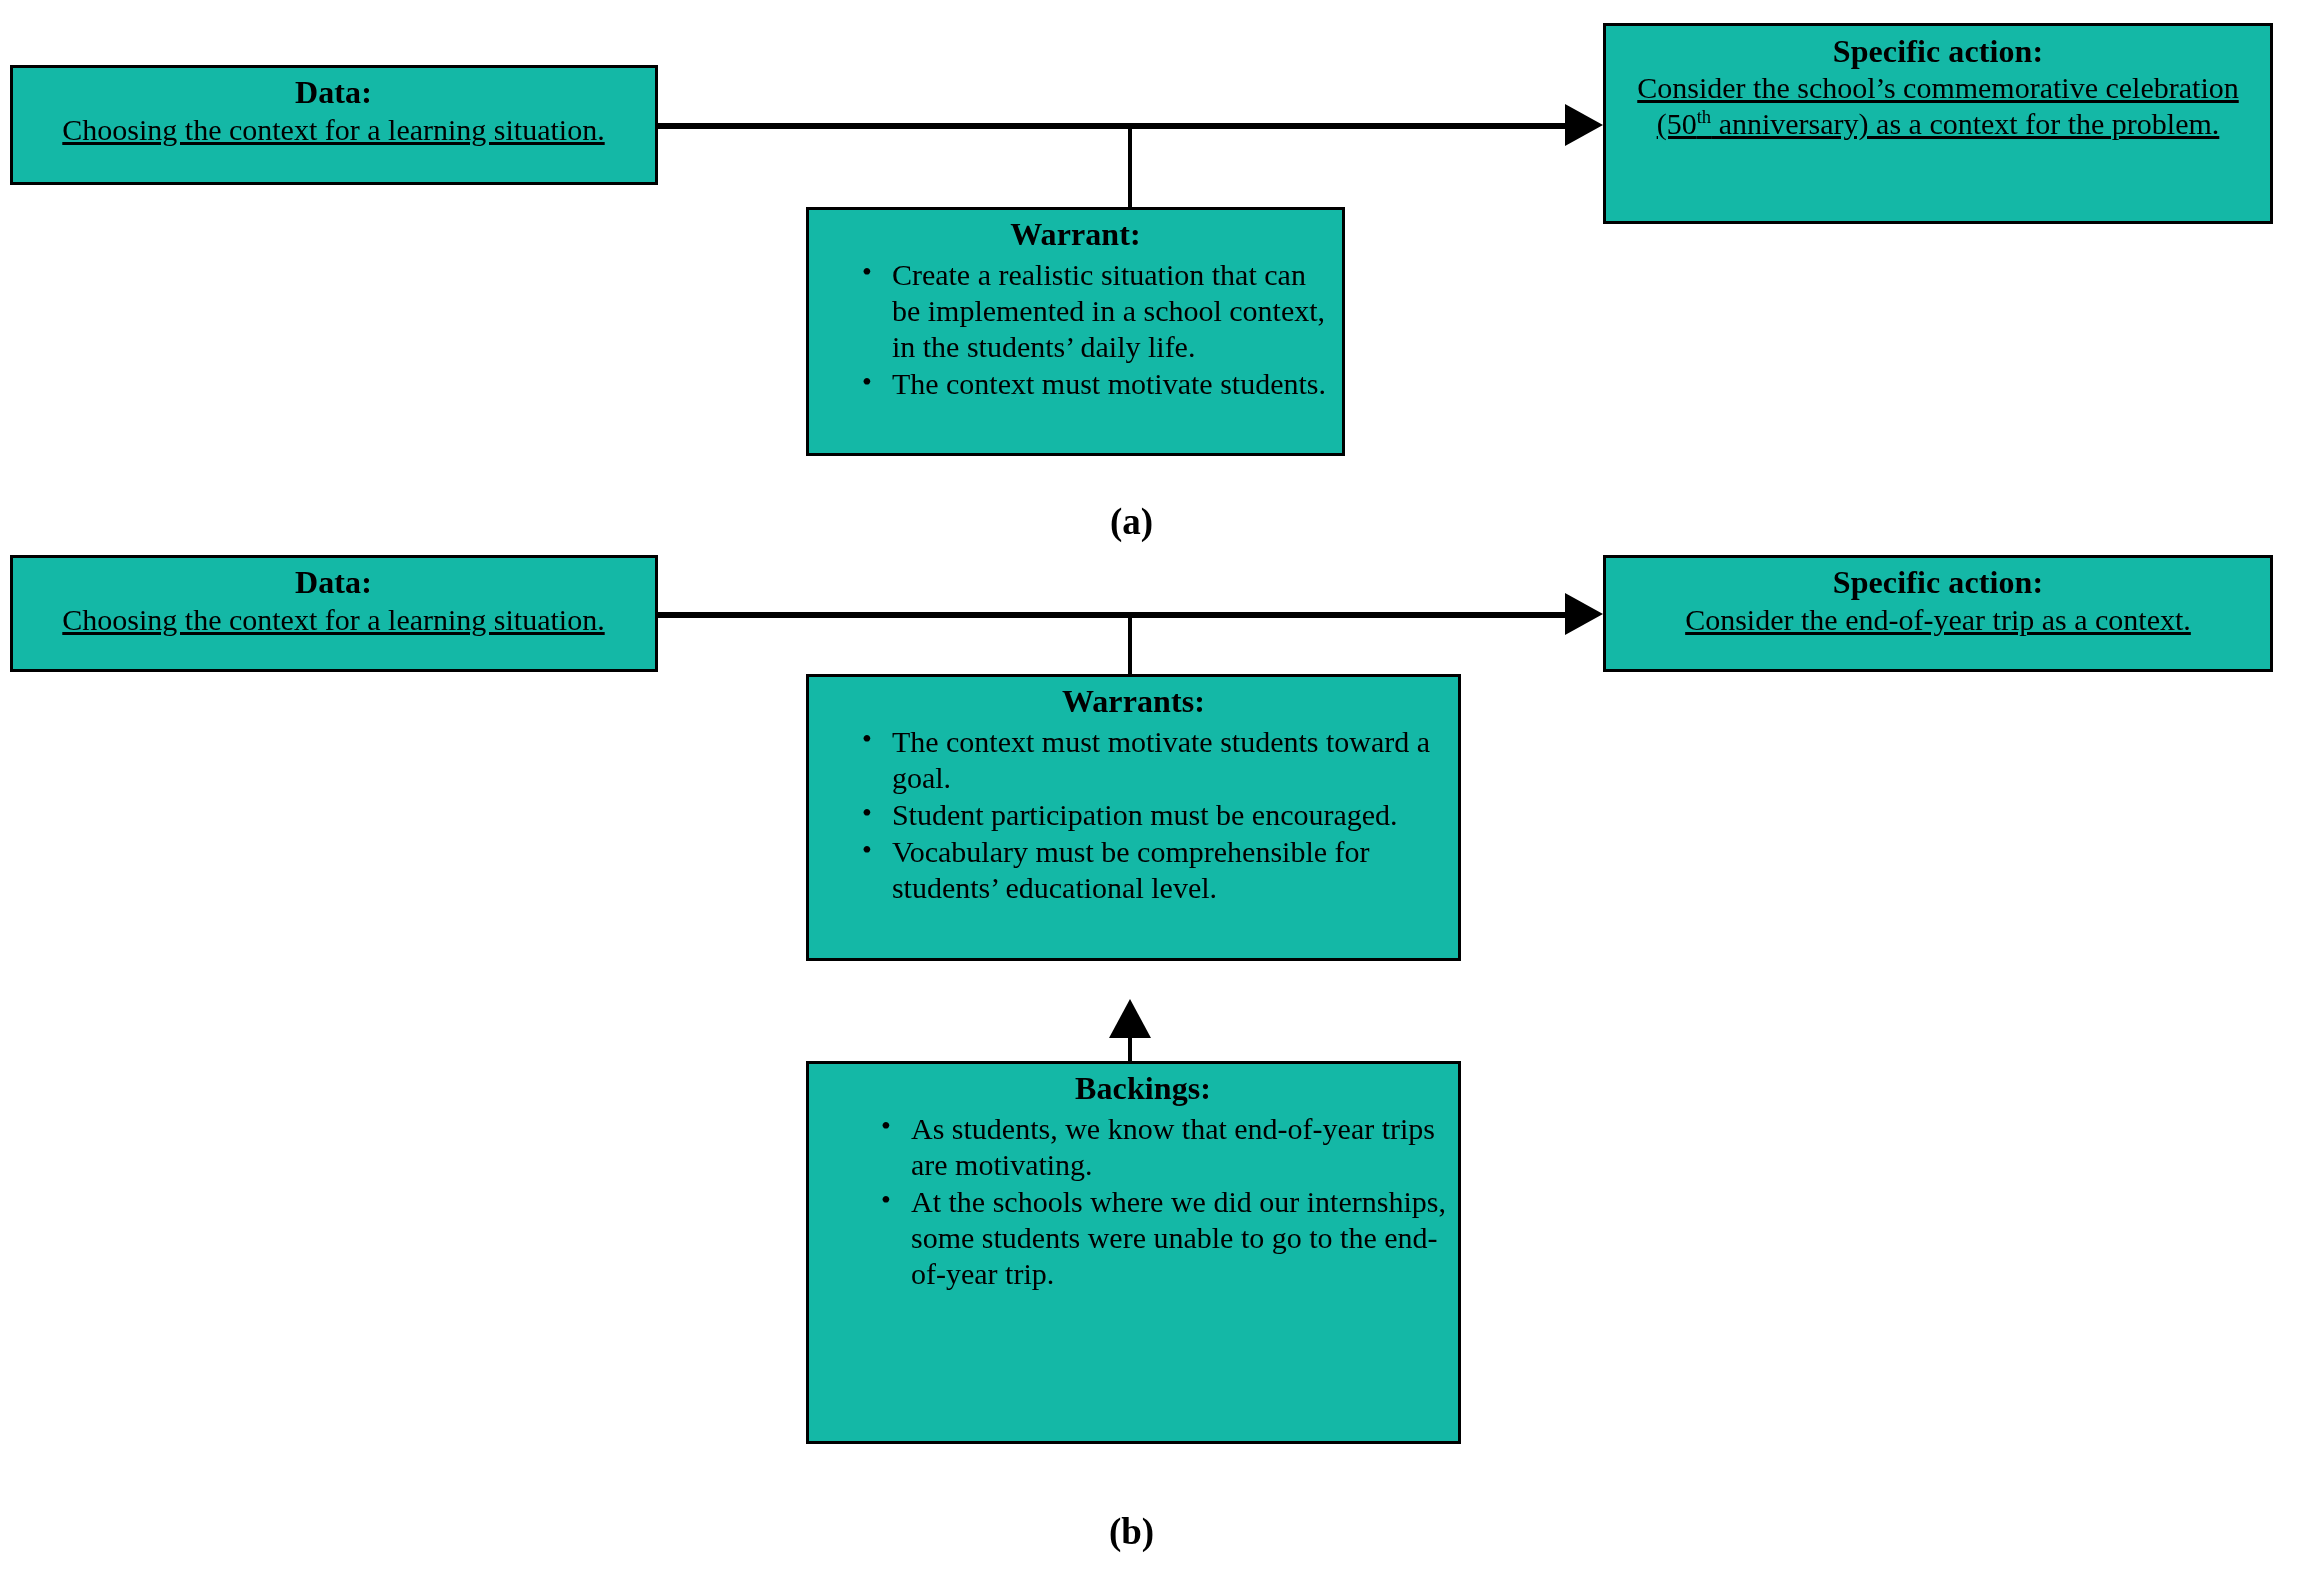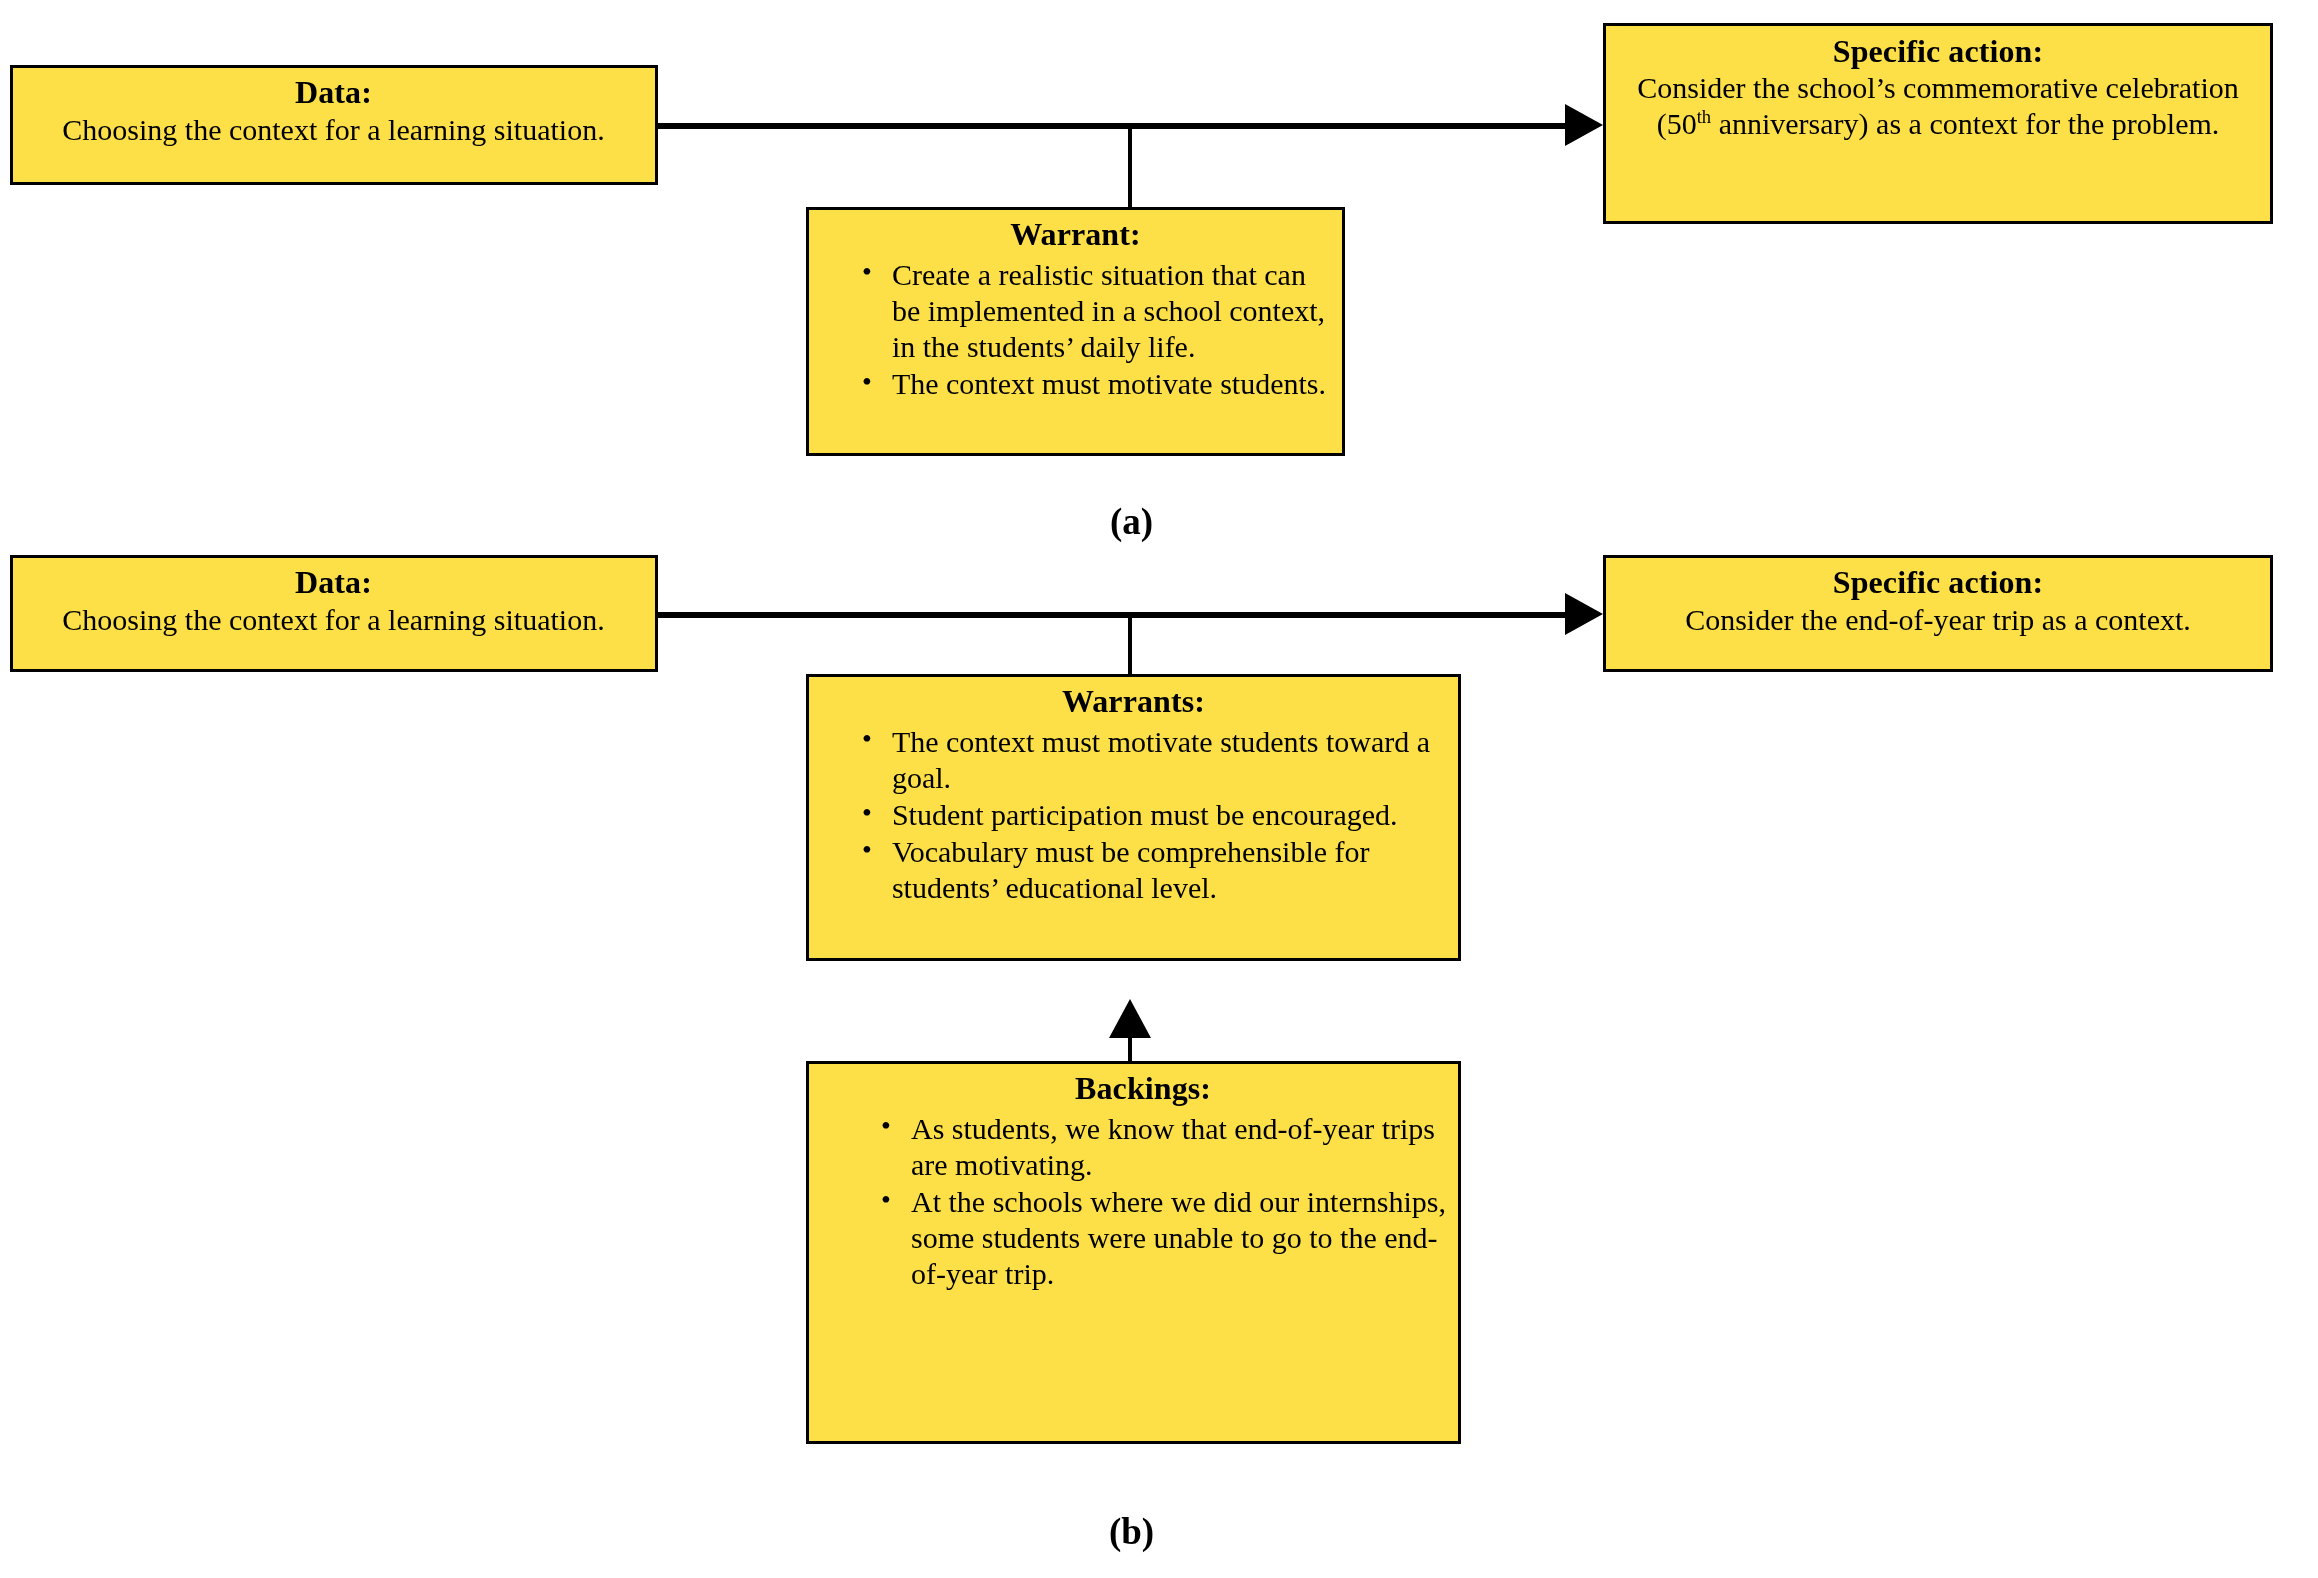--- a/index.html
+++ b/index.html
@@ -16,34 +16,35 @@
     font-family: "Liberation Serif", "DejaVu Serif", serif;
     color: #000000;
     overflow: hidden;
   }
 
   
   .box {
     position: absolute;
     box-sizing: border-box;
     border: 3.2px solid #000000;
-    background: #fde047;
+    background: #14b8a6;
     padding: 6.3px 8.9px;
   }
   .box-title {
     font-weight: bold;
     text-align: center;
     font-size: 32px;
     line-height: 1.18;
     letter-spacing: 0.1px;
   }
   .box-text {
     text-align: center;
     font-size: 30px;
     line-height: 1.20;
+    text-decoration: underline;
   }
 
   
   ul.bullets {
     margin: 2.5px 0 0 0;
     padding: 0 0 0 44px;
     list-style: none;
   }
   ul.bullets > li {
     position: relative;

